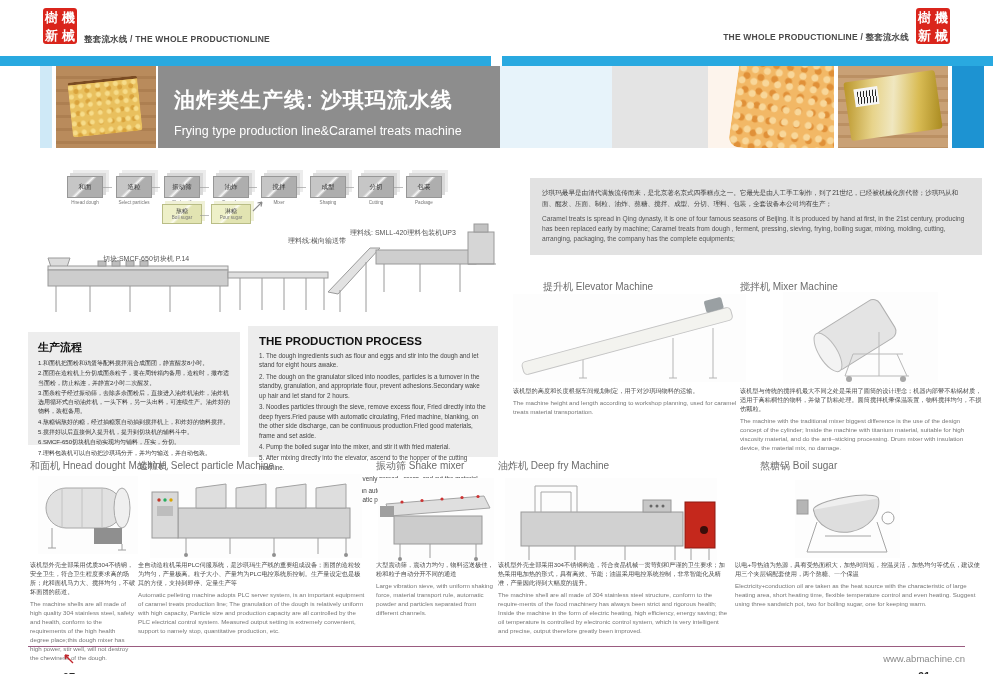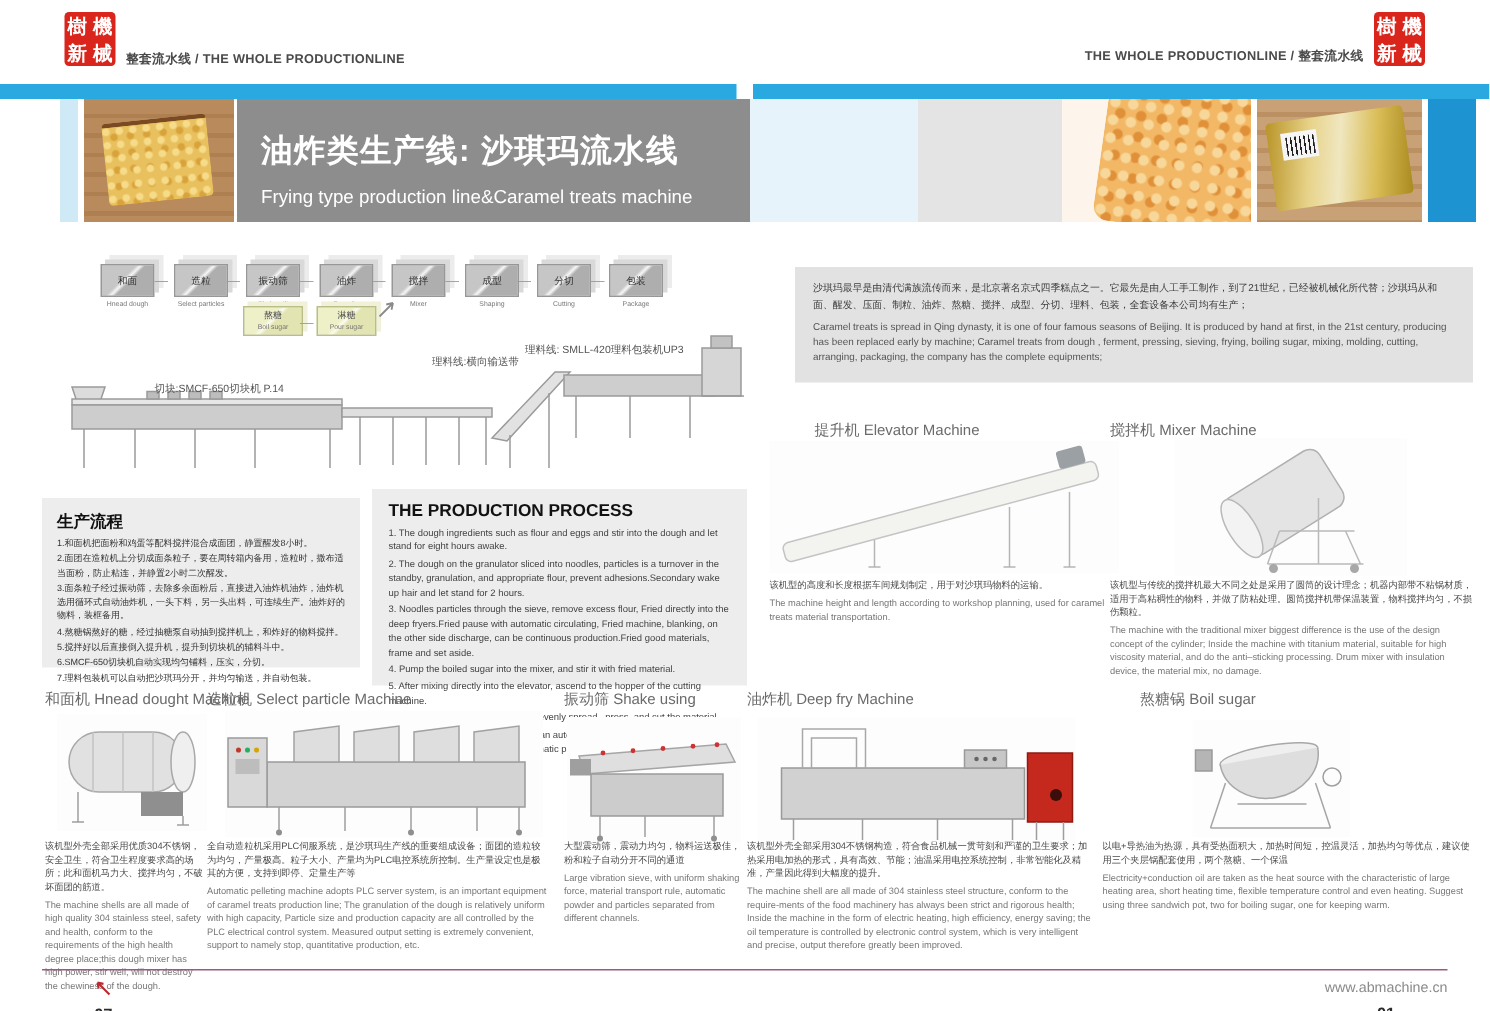--- a/index.html
+++ b/index.html
@@ -286,21 +286,21 @@
       <circle cx="36" cy="81" r="2" fill="#8f8f8f"></circle>
         <circle cx="124" cy="81" r="2" fill="#8f8f8f"></circle>
         <circle cx="196" cy="81" r="2" fill="#8f8f8f"></circle>
     </svg>
   </div>
   <div class="mcap abs" style="left:138px;top:561px;width:228px;">
     <p class="cap-cn">全自动造粒机采用PLC伺服系统，是沙琪玛生产线的重要组成设备；面团的造粒较为均匀，产量极高。粒子大小、产量均为PLC电控系统所控制。生产量设定也是极其的方便，支持到即停、定量生产等</p>
     <p class="cap-en">Automatic pelleting machine adopts PLC server system, is an important equipment of caramel treats production line; The granulation of the dough is relatively uniform with high capacity, Particle size and production capacity are all controlled by the PLC electrical control system. Measured output setting is extremely convenient, support to namely stop, quantitative production, etc.</p>
   </div>
 
-  <div class="mtitle abs" style="left:376px;top:459px;">振动筛 Shake using</div>
+  <div class="mtitle abs" style="left:376px;top:459px;">振动筛 Shake mixer</div>
   <div class="photo abs" style="left:378px;top:478px;width:116px;height:84px;">
     <svg width="116" height="84" viewBox="0 0 116 84">
       <polygon points="8,26 106,18 112,30 12,38" fill="#dfdfdf" stroke="#a5a5a5"></polygon>
       <g fill="#cc3333">
           <circle cx="24" cy="24" r="1.6"></circle>
           <circle cx="44" cy="22.5" r="1.6"></circle>
           <circle cx="64" cy="21" r="1.6"></circle>
           <circle cx="84" cy="19.5" r="1.6"></circle>
           <circle cx="100" cy="18.5" r="1.6"></circle>
         </g>

